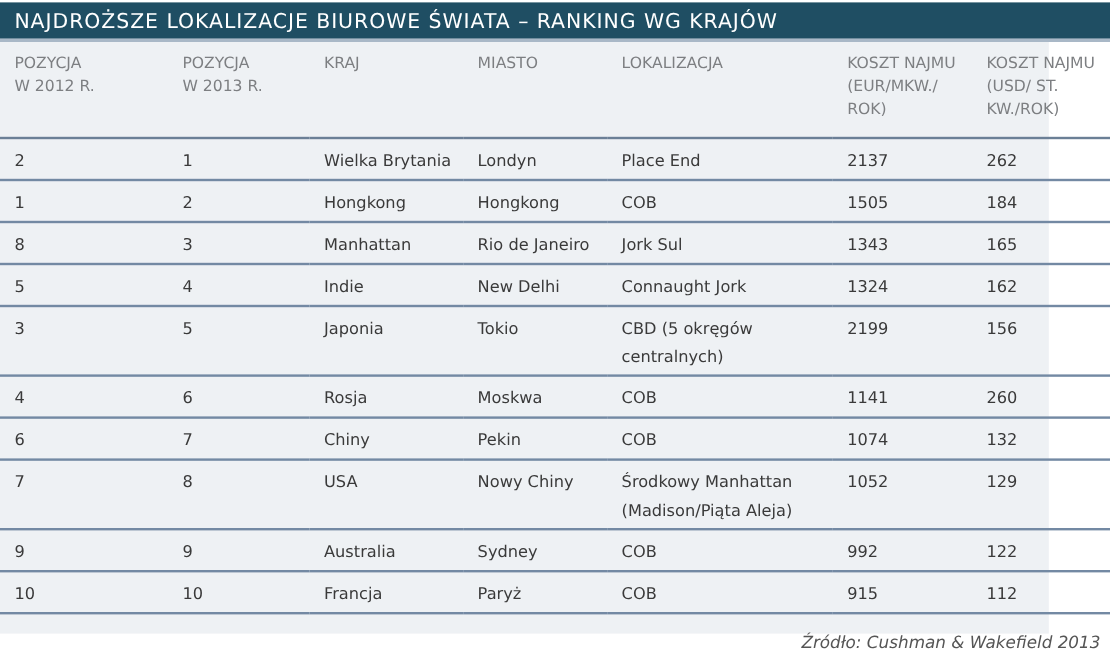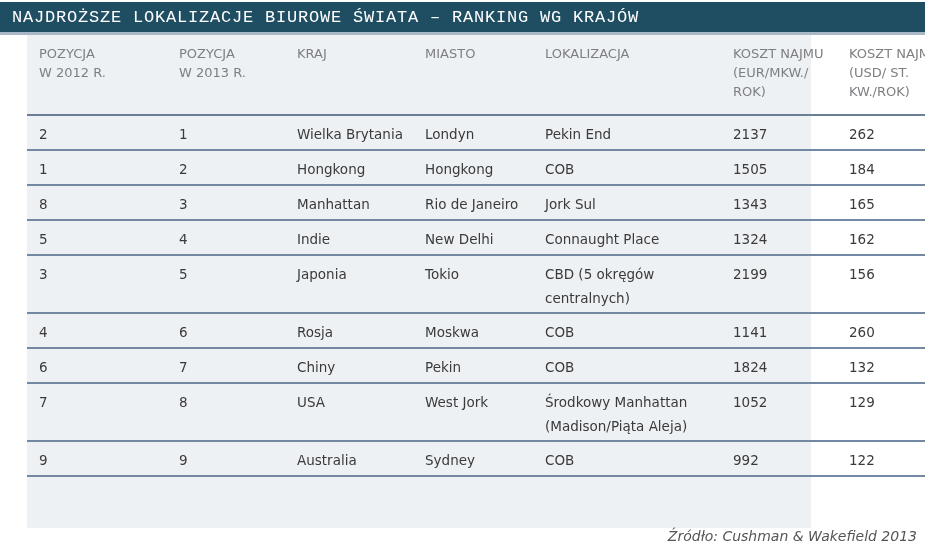--- a/index.html
+++ b/index.html
@@ -1,29 +1,28 @@
 <!DOCTYPE html>
 <html><head>
 <meta charset="utf-8">
 <style>
   html, body { margin: 0; padding: 0; background: #ffffff; }
   body { width: 925px; height: 549px; position: relative; overflow: hidden;
          font-family: "DejaVu Sans", "Liberation Sans", sans-serif; }
   .title-bar {
     position: absolute; left: 0; top: 2px; width: 925px; height: 33px;
-    background: #1f4e63; border-bottom: 3px solid #a9b8c7; box-sizing: border-box; font-family: Liberation Mono, monospace;
+    background: #1f4e63; border-bottom: 3px solid #a9b8c7; box-sizing: border-box;
   }
   .title-text {
     position: absolute; left: 12px; top: 6px; color: #ffffff;
     font-size: 17px; letter-spacing: 0.8px; white-space: nowrap;
   }
   .table-wrap {
-    position: absolute; left: 0; top: 35px; width: 784px; height: 493px;
+    position: absolute; left: 0; top: 35px; width: 874px; height: 493px;
     background: #eef1f4;
-    margin-left: 27px;
   }
   table { border-collapse: collapse; width: 925px; table-layout: fixed; }
   th, td {
     text-align: left; vertical-align: top; padding: 0 0 0 12px;
     font-weight: normal; color: #3a3a3a; font-size: 13.5px; line-height: 24px;
   }
   th { color: #7d7f82; font-size: 13px; line-height: 19px; padding-top: 9px; height: 80px; box-sizing: border-box; }
   thead tr { border-bottom: 2px solid #6b7f96; }
   td { padding-top: 6px; }
   tbody tr { border-bottom: 2px solid #7389a3; }
@@ -64,21 +63,21 @@
         <th>KOSZT NAJMU (EUR/MKW./ ROK)</th>
         <th>KOSZT NAJMU (USD/ ST. KW./ROK)</th>
       </tr>
     </thead>
     <tbody id="tbody">
         <tr class="single">
           <td>2</td>
           <td>1</td>
           <td>Wielka Brytania</td>
           <td>Londyn</td>
-          <td>Pekin End</td>
+          <td>Place End</td>
           <td>2137</td>
           <td>262</td>
         </tr>
         <tr class="single">
           <td>1</td>
           <td>2</td>
           <td>Hongkong</td>
           <td>Hongkong</td>
           <td>COB</td>
           <td>1505</td>
@@ -91,21 +90,21 @@
           <td>Rio de Janeiro</td>
           <td>Jork Sul</td>
           <td>1343</td>
           <td>165</td>
         </tr>
         <tr class="single">
           <td>5</td>
           <td>4</td>
           <td>Indie</td>
           <td>New Delhi</td>
-          <td>Connaught Place</td>
+          <td>Connaught Jork</td>
           <td>1324</td>
           <td>162</td>
         </tr>
         <tr class="double">
           <td>3</td>
           <td>5</td>
           <td>Japonia</td>
           <td>Tokio</td>
           <td>CBD (5 okręgów centralnych)</td>
           <td>2199</td>
@@ -119,38 +118,47 @@
           <td>COB</td>
           <td>1141</td>
           <td>260</td>
         </tr>
         <tr class="single">
           <td>6</td>
           <td>7</td>
           <td>Chiny</td>
           <td>Pekin</td>
           <td>COB</td>
-          <td>1824</td>
+          <td>1074</td>
           <td>132</td>
         </tr>
         <tr class="double">
           <td>7</td>
           <td>8</td>
           <td>USA</td>
-          <td>West Jork</td>
+          <td>Nowy Chiny</td>
           <td>Środkowy Manhattan (Madison/Piąta Aleja)</td>
           <td>1052</td>
           <td>129</td>
         </tr>
         <tr class="single">
           <td>9</td>
           <td>9</td>
           <td>Australia</td>
           <td>Sydney</td>
           <td>COB</td>
           <td>992</td>
           <td>122</td>
         </tr>
+        <tr class="single">
+          <td>10</td>
+          <td>10</td>
+          <td>Francja</td>
+          <td>Paryż</td>
+          <td>COB</td>
+          <td>915</td>
+          <td>112</td>
+        </tr>
       </tbody>
   </table>
 </div>
 
 <div class="source">Źródło: Cushman &amp; Wakefield 2013</div>
 
 </body></html>

